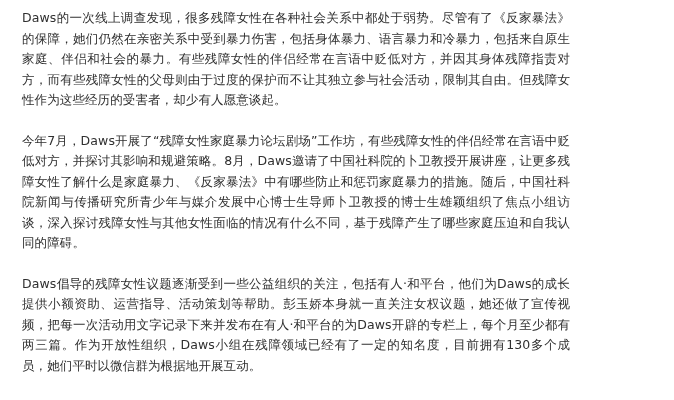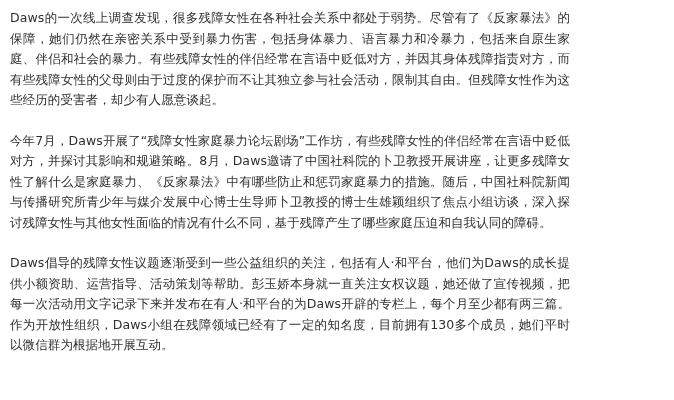--- a/index.html
+++ b/index.html
@@ -10,21 +10,21 @@
     width: 674px;
     height: 400px;
     background: #ffffff;
     font-family: "DejaVu Sans", "Liberation Sans", sans-serif;
     color: #2b2b2b;
     overflow: hidden;
   }
   .doc {
     box-sizing: border-box;
     width: 580px;
-    padding: 8px 10px 0 10px;
+    padding: 8px 10px 0 22px;
   }
   .para {
     font-size: 12.5px;
     line-height: 20.5px;
     text-align: justify;
     text-justify: inter-ideograph;
     margin: 0 0 20px 0;
     letter-spacing: 0.1px;
     color: #2f2f2f;
   }

